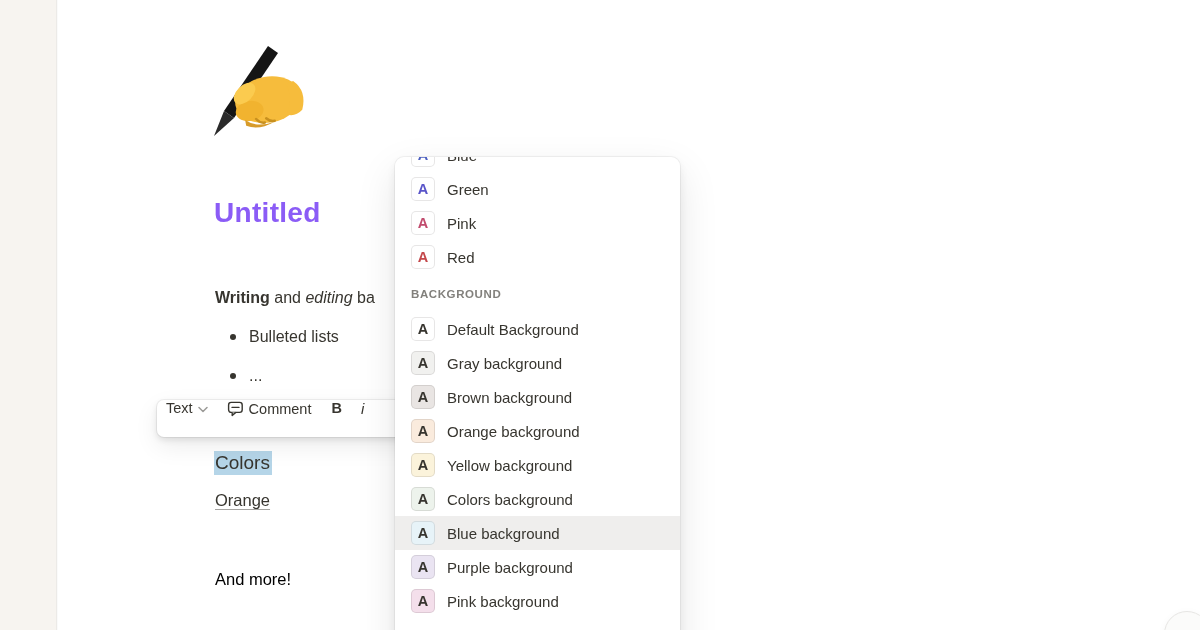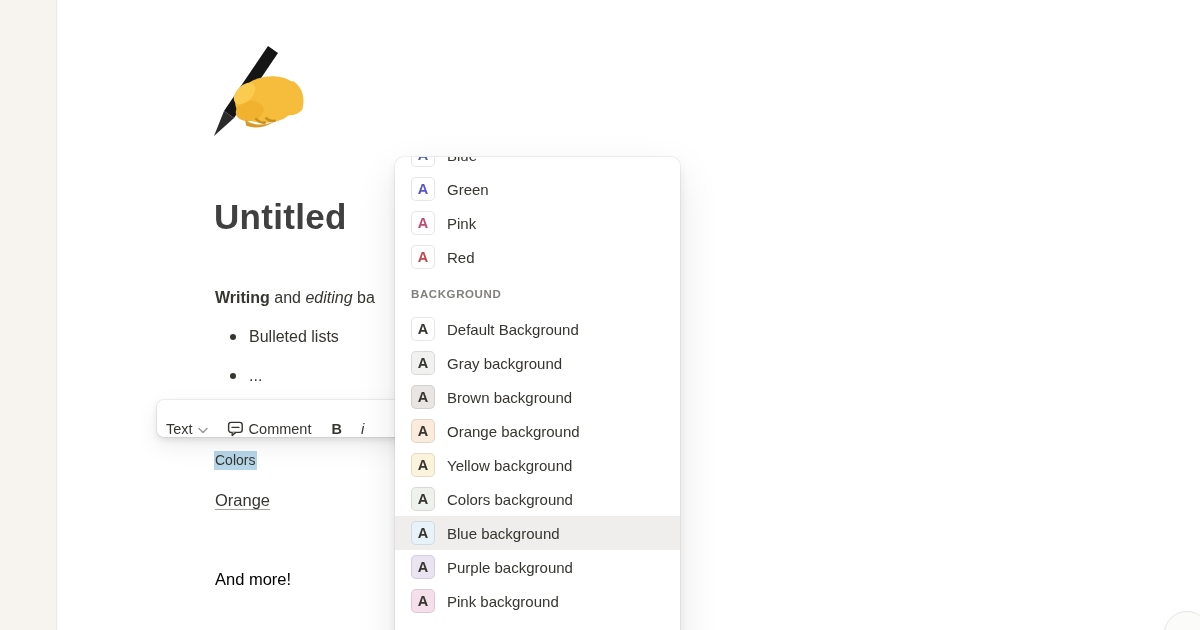--- a/index.html
+++ b/index.html
@@ -8,49 +8,49 @@
   .stage { position:relative; width:1200px; height:630px; background:#fff; overflow:hidden; }
 
   
   .sidebar-strip { position:absolute; left:0; top:0; width:56px; height:630px;
     background:#F7F4F0; box-shadow:1px 0 0 #ECEAE7, 2px 0 0 rgba(0,0,0,0.02); }
 
   
   .page-icon { position:absolute; left:208px; top:38px; width:104px; height:104px; }
 
   
-  .page-title { position:absolute; left:214px; top:197px; font-size:35px; font-weight:700;
-    color:#404040; letter-spacing:0.3px; z-index:1; }
+  .page-title { position:absolute; left:214px; top:197px; font-size:28px; font-weight:700;
+    color:#8b5cf6; letter-spacing:0.3px; z-index:1; }
 
   
   .paragraph { position:absolute; left:215px; top:287px; font-size:16px; line-height:22px;
     z-index:1; white-space:nowrap; }
   .paragraph .b { font-weight:700; }
   .paragraph .i { font-style:italic; }
 
   
   .bullets { position:absolute; left:215px; top:326px; list-style:none; z-index:1; }
   .bullets li { position:relative; padding-left:34px; font-size:16px; line-height:21px;
     margin-bottom:18px; }
   .bullets li::before { content:""; position:absolute; left:15px; top:8px; width:6px; height:6px;
     border-radius:50%; background:#37352F; }
 
   
   .toolbar { position:absolute; left:157px; top:400px; height:37px; width:266px;
-    background:#fff; border-radius:7px; display:flex; align-items:flex-end; z-index:5;
+    background:#fff; border-radius:7px; display:flex; align-items:flex-start; z-index:5;
     box-shadow:0 0 0 1px rgba(15,15,15,0.06), 0 3px 6px rgba(15,15,15,0.1), 0 9px 24px rgba(15,15,15,0.08); }
   .tb-btn { display:flex; align-items:center; gap:5px; padding:0 9px; font-size:14.5px;
     color:#37352F; cursor:pointer; }
   .tb-div { width:1px; background:rgba(55,53,47,0.12); }
   .tb-bold { font-weight:700; padding:0 10px; }
   .tb-italic { font-style:italic; font-size:15px; padding:0 9px; }
   .chev { margin-top:2px; }
 
   
-  .word-selected { position:absolute; left:214px; top:452px; font-size:14px; z-index:1; }
+  .word-selected { position:absolute; left:214px; top:452px; font-size:19px; z-index:1; }
   .word-selected .hl { background:#B5D5E8; padding:1px 2px 2px 1px; }
   .page-link { position:absolute; left:215px; top:491px; font-size:16.5px; z-index:1;
     text-decoration:underline; text-decoration-color:rgba(55,53,47,0.45); text-underline-offset:3px; }
   .footer-note { position:absolute; left:215px; top:570px; font-size:16.5px; color:#000000; z-index:1; }
 
   
   .menu { position:absolute; left:395px; top:157px; width:285px; height:520px;
     background:#fff; border-radius:9px; z-index:10; overflow:hidden;
     box-shadow:0 0 0 1px rgba(15,15,15,0.05), 0 5px 10px rgba(15,15,15,0.07), 0 15px 40px rgba(15,15,15,0.1); }
   .menu-row { display:flex; align-items:center; height:34px; padding:0 16px; gap:12px; cursor:pointer; }

